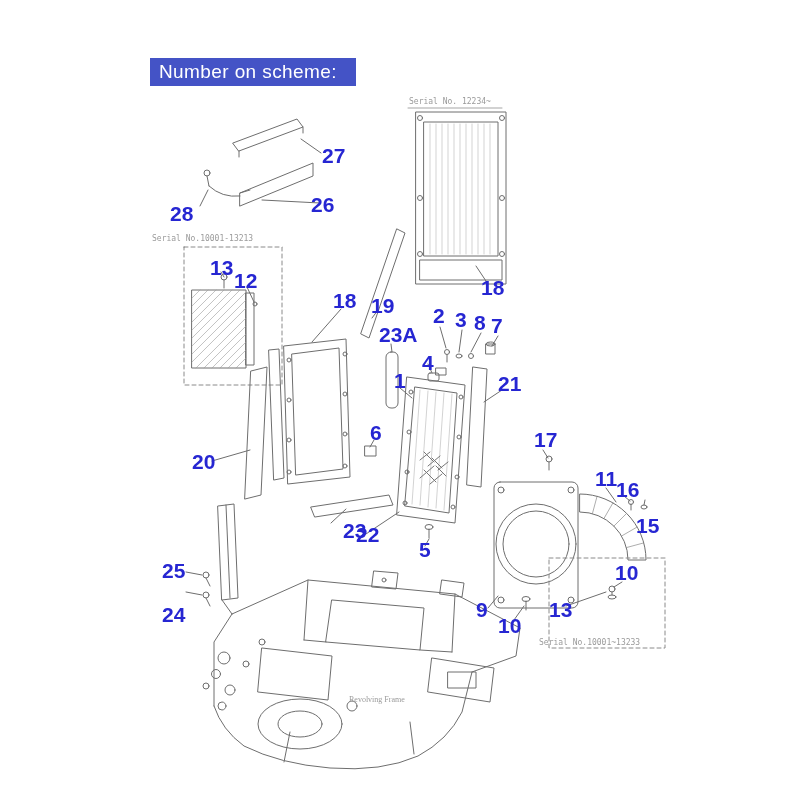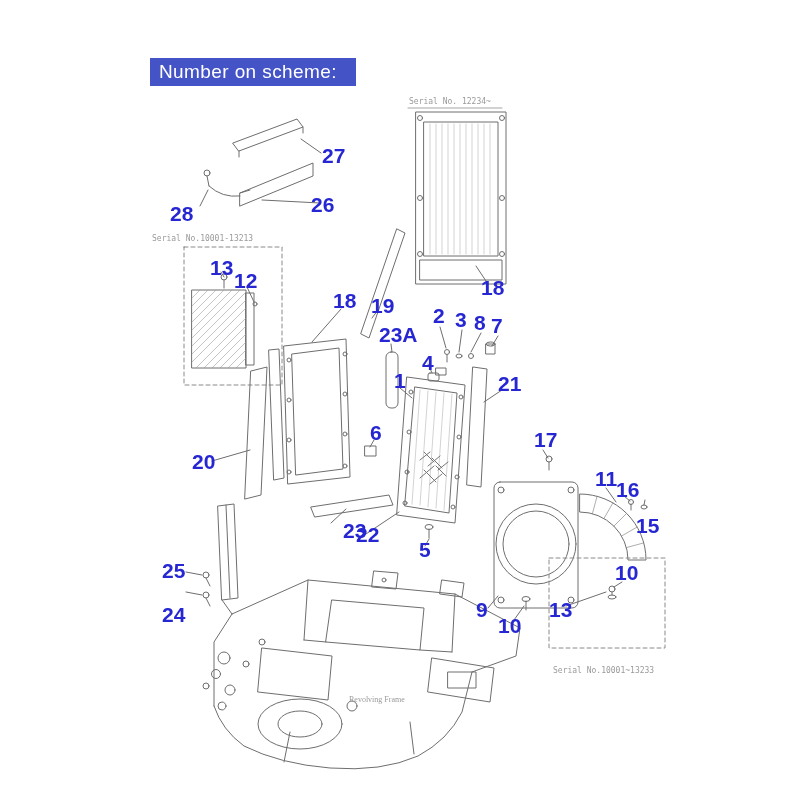--- a/index.html
+++ b/index.html
@@ -232,17 +232,17 @@
       <span class="part-label" style="left: 476px; top: 601px;">9</span>
       <span class="part-label" style="left: 498px; top: 617px;">10</span>
       <span class="part-label" style="left: 549px; top: 601px;">13</span>
       <span class="part-label" style="left: 615px; top: 564px;">10</span>
       <span class="part-label" style="left: 162px; top: 562px;">25</span>
       <span class="part-label" style="left: 162px; top: 582px; margin-top: 24px;">24</span>
     </div>
   <div id="notes-layer">
       <span class="serial-note" style="left: 409px; top: 97px;">Serial No. 12234~</span>
       <span class="serial-note" style="left: 152px; top: 234px;">Serial No.10001-13213</span>
-      <span class="serial-note" style="left: 553px; top: 638px; margin-top: 28px;">Serial No.10001~13233</span>
+      <span class="serial-note" style="left: 539px; top: 638px;">Serial No.10001~13233</span>
       <span class="serial-note" style="left: 349px; top: 695px; font-family: Liberation Serif, serif;">Revolving Frame</span>
     </div>
 
 </div>
 
 </body></html>

